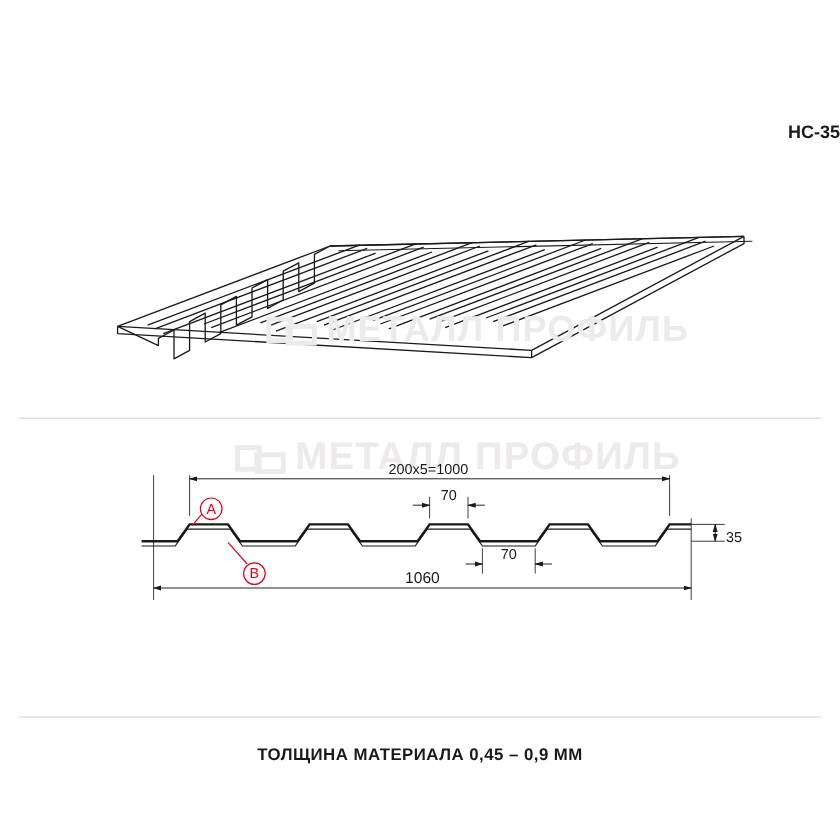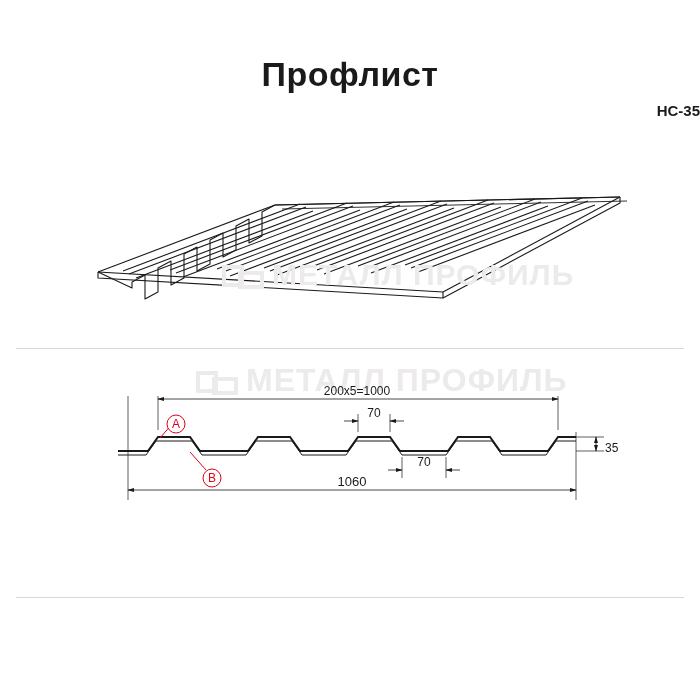--- a/index.html
+++ b/index.html
@@ -106,21 +106,20 @@
   }
   .wm-mark::after {
     left: 16px; top: 8px; width: 18px; height: 10px;
   }
 </style>
 </head>
 <body>
 
 <div id="page">
 
-  <div class="title">Профлист</div>
   <div class="subtitle">НС-35</div>
 
   <svg class="svg-layer" id="isometric-view" width="700" height="340">
     <g fill="none" stroke="#1a1a1a" stroke-width="1.1" stroke-linejoin="round">
 
       <path d="M275,205 L620,197"></path>
 
       <path d="M98,272 L443,292"></path>
 
       <path d="M275,205 L262,212 L262,236 L249,243 L249,219 L236,226 L236,250 L223,257
@@ -263,14 +262,15 @@
     </g>
 
     <g font-family="Liberation Sans, sans-serif" fill="#e1001a" font-size="12" text-anchor="middle">
       <text x="176" y="428">A</text>
       <text x="212" y="482">B</text>
     </g>
   </svg>
 
   <div class="divider" id="divider-bottom"></div>
 
+  <div class="footer-note">ТОЛЩИНА МАТЕРИАЛА 0,45 – 0,9 ММ</div>
 
 </div>
 
 </body></html>

